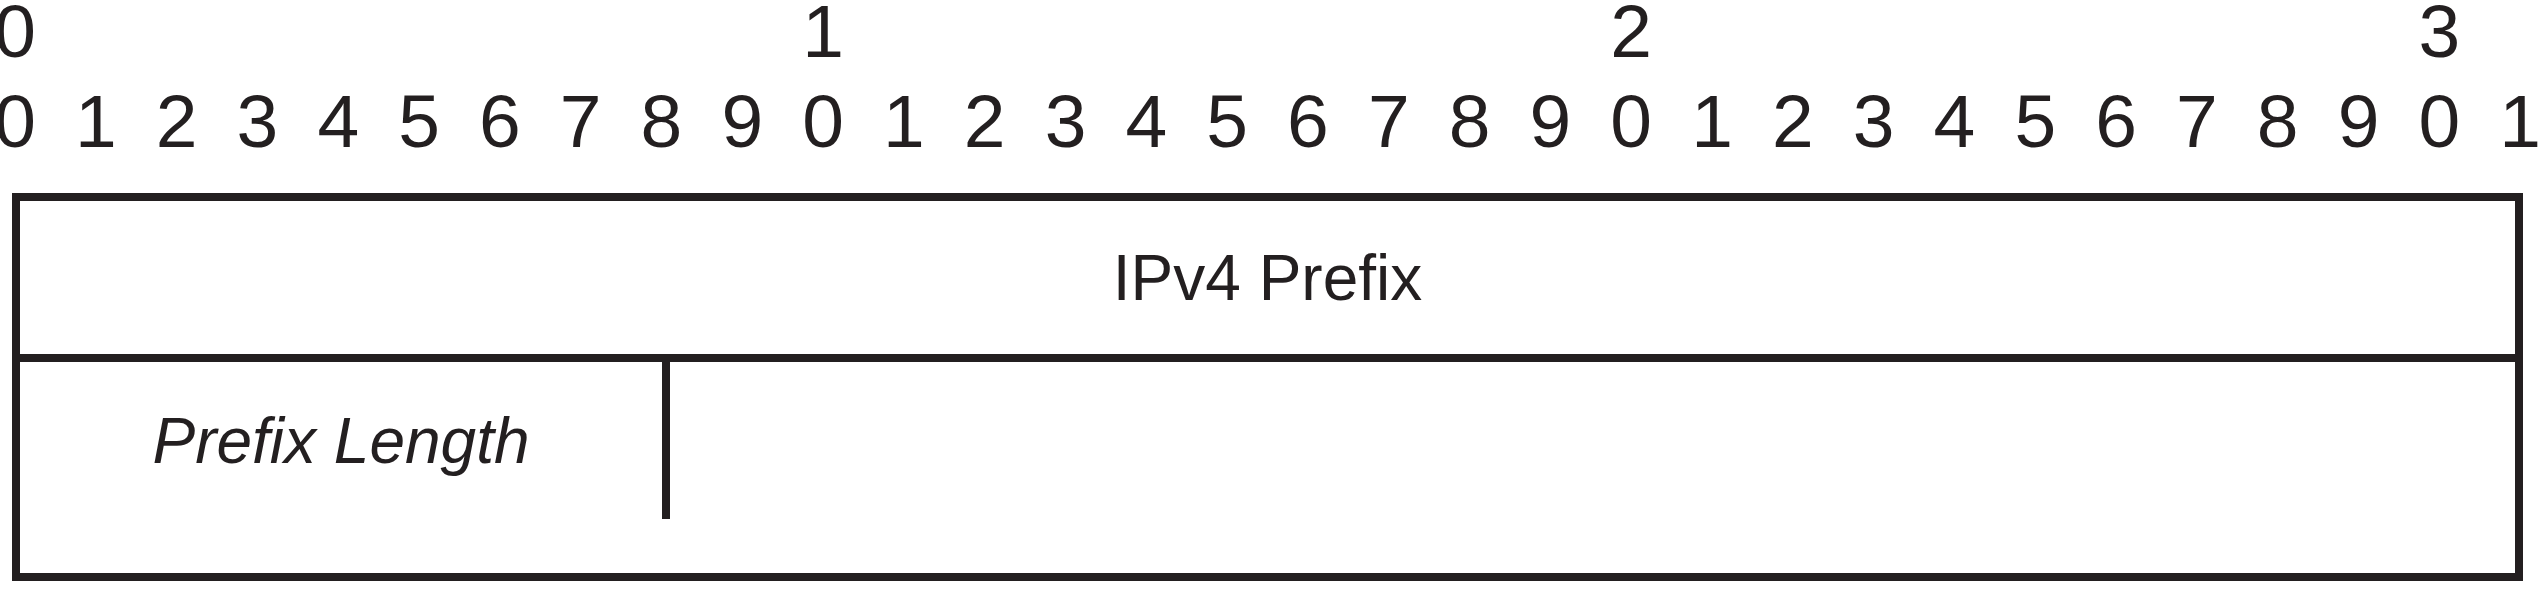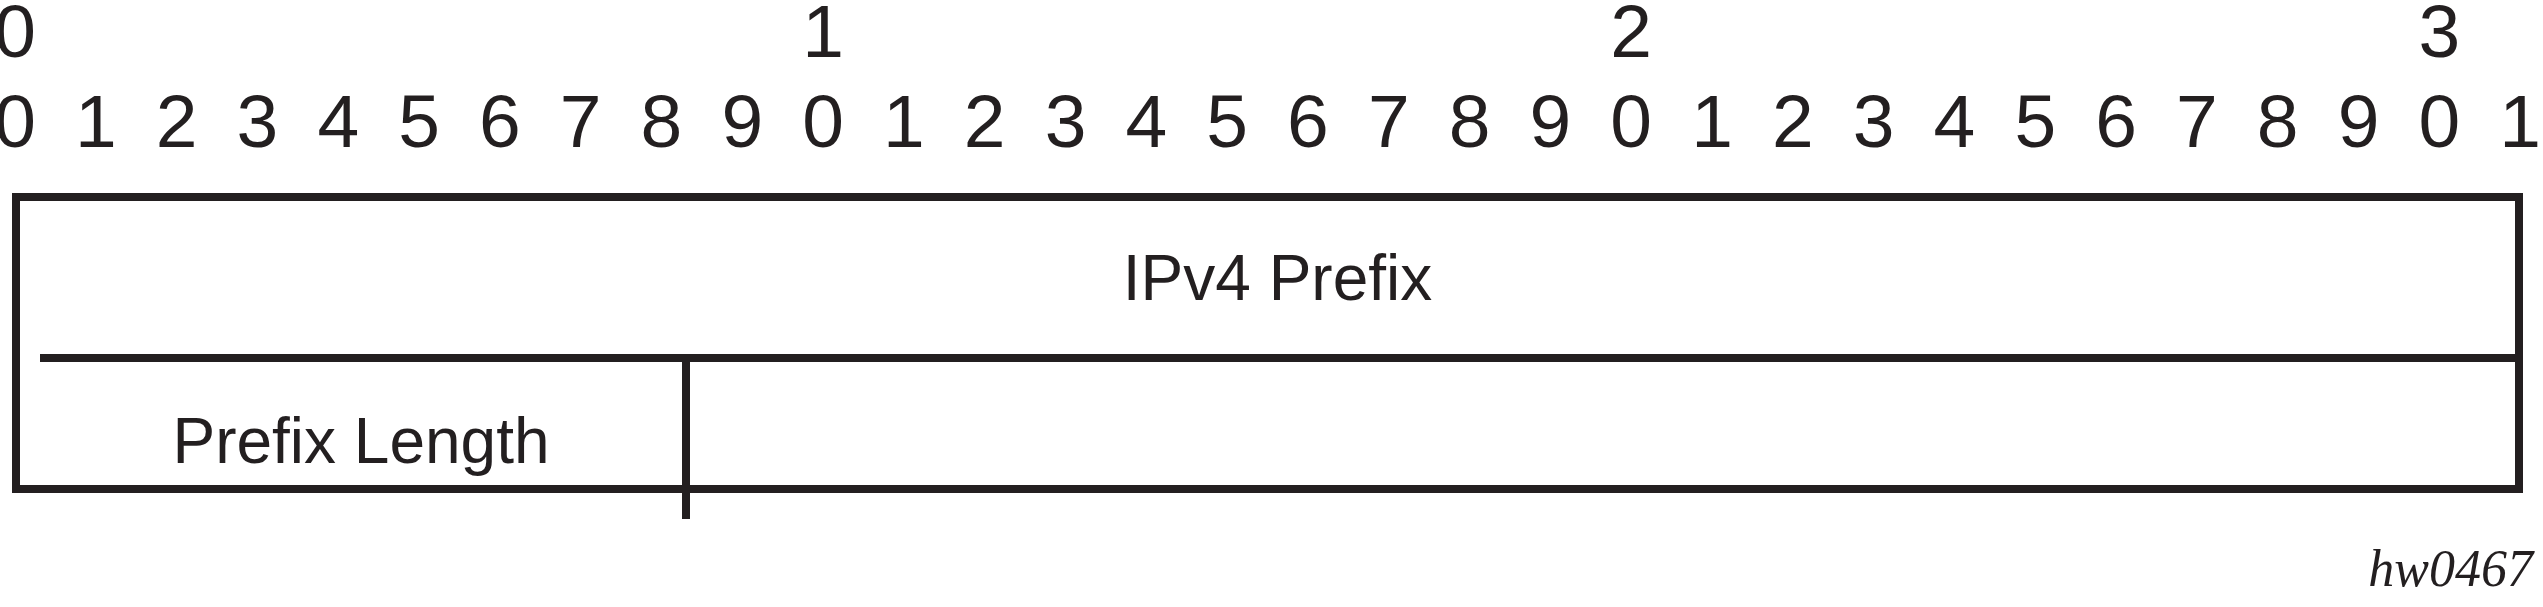--- a/index.html
+++ b/index.html
@@ -35,25 +35,24 @@
     white-space: pre;
     color: #231f20;
   }
 
   
   #field-box {
     position: absolute;
     left: 12px;
     top: 193px;
     width: 2511px;
-    height: 300px;
+    height: 388px;
     border: 8px solid #231f20;
     box-sizing: border-box;
     background: #ffffff;
-    padding-left: 20px;
   }
   .box-row {
     display: flex;
     align-items: center;
     justify-content: center;
     box-sizing: border-box;
   }
   #row-prefix {
     height: 161px;
     border-bottom: 8px solid #231f20;
@@ -61,20 +60,21 @@
   #row-split {
     height: 157px;
     display: flex;
     align-items: stretch;
   }
   .cell {
     display: flex;
     align-items: center;
     justify-content: center;
     box-sizing: border-box;
+    font-style: italic;
   }
   #cell-prefix-length {
     width: 650px;
     border-right: 8px solid #231f20;
   }
   #cell-must-be-zero {
     flex: 1;
   }
   .field-label {
     font-size: 64px;
@@ -147,15 +147,14 @@
     <div id="row-prefix" class="box-row">
       <span class="field-label">IPv4 Prefix</span>
     </div>
     <div id="row-split">
       <div id="cell-prefix-length" class="cell">
         <span class="field-label">Prefix Length</span>
       </div>
     </div>
   </div>
 
-  <span id="figure-caption">hw0467</span>
 
 </div>
 
 </body></html>

